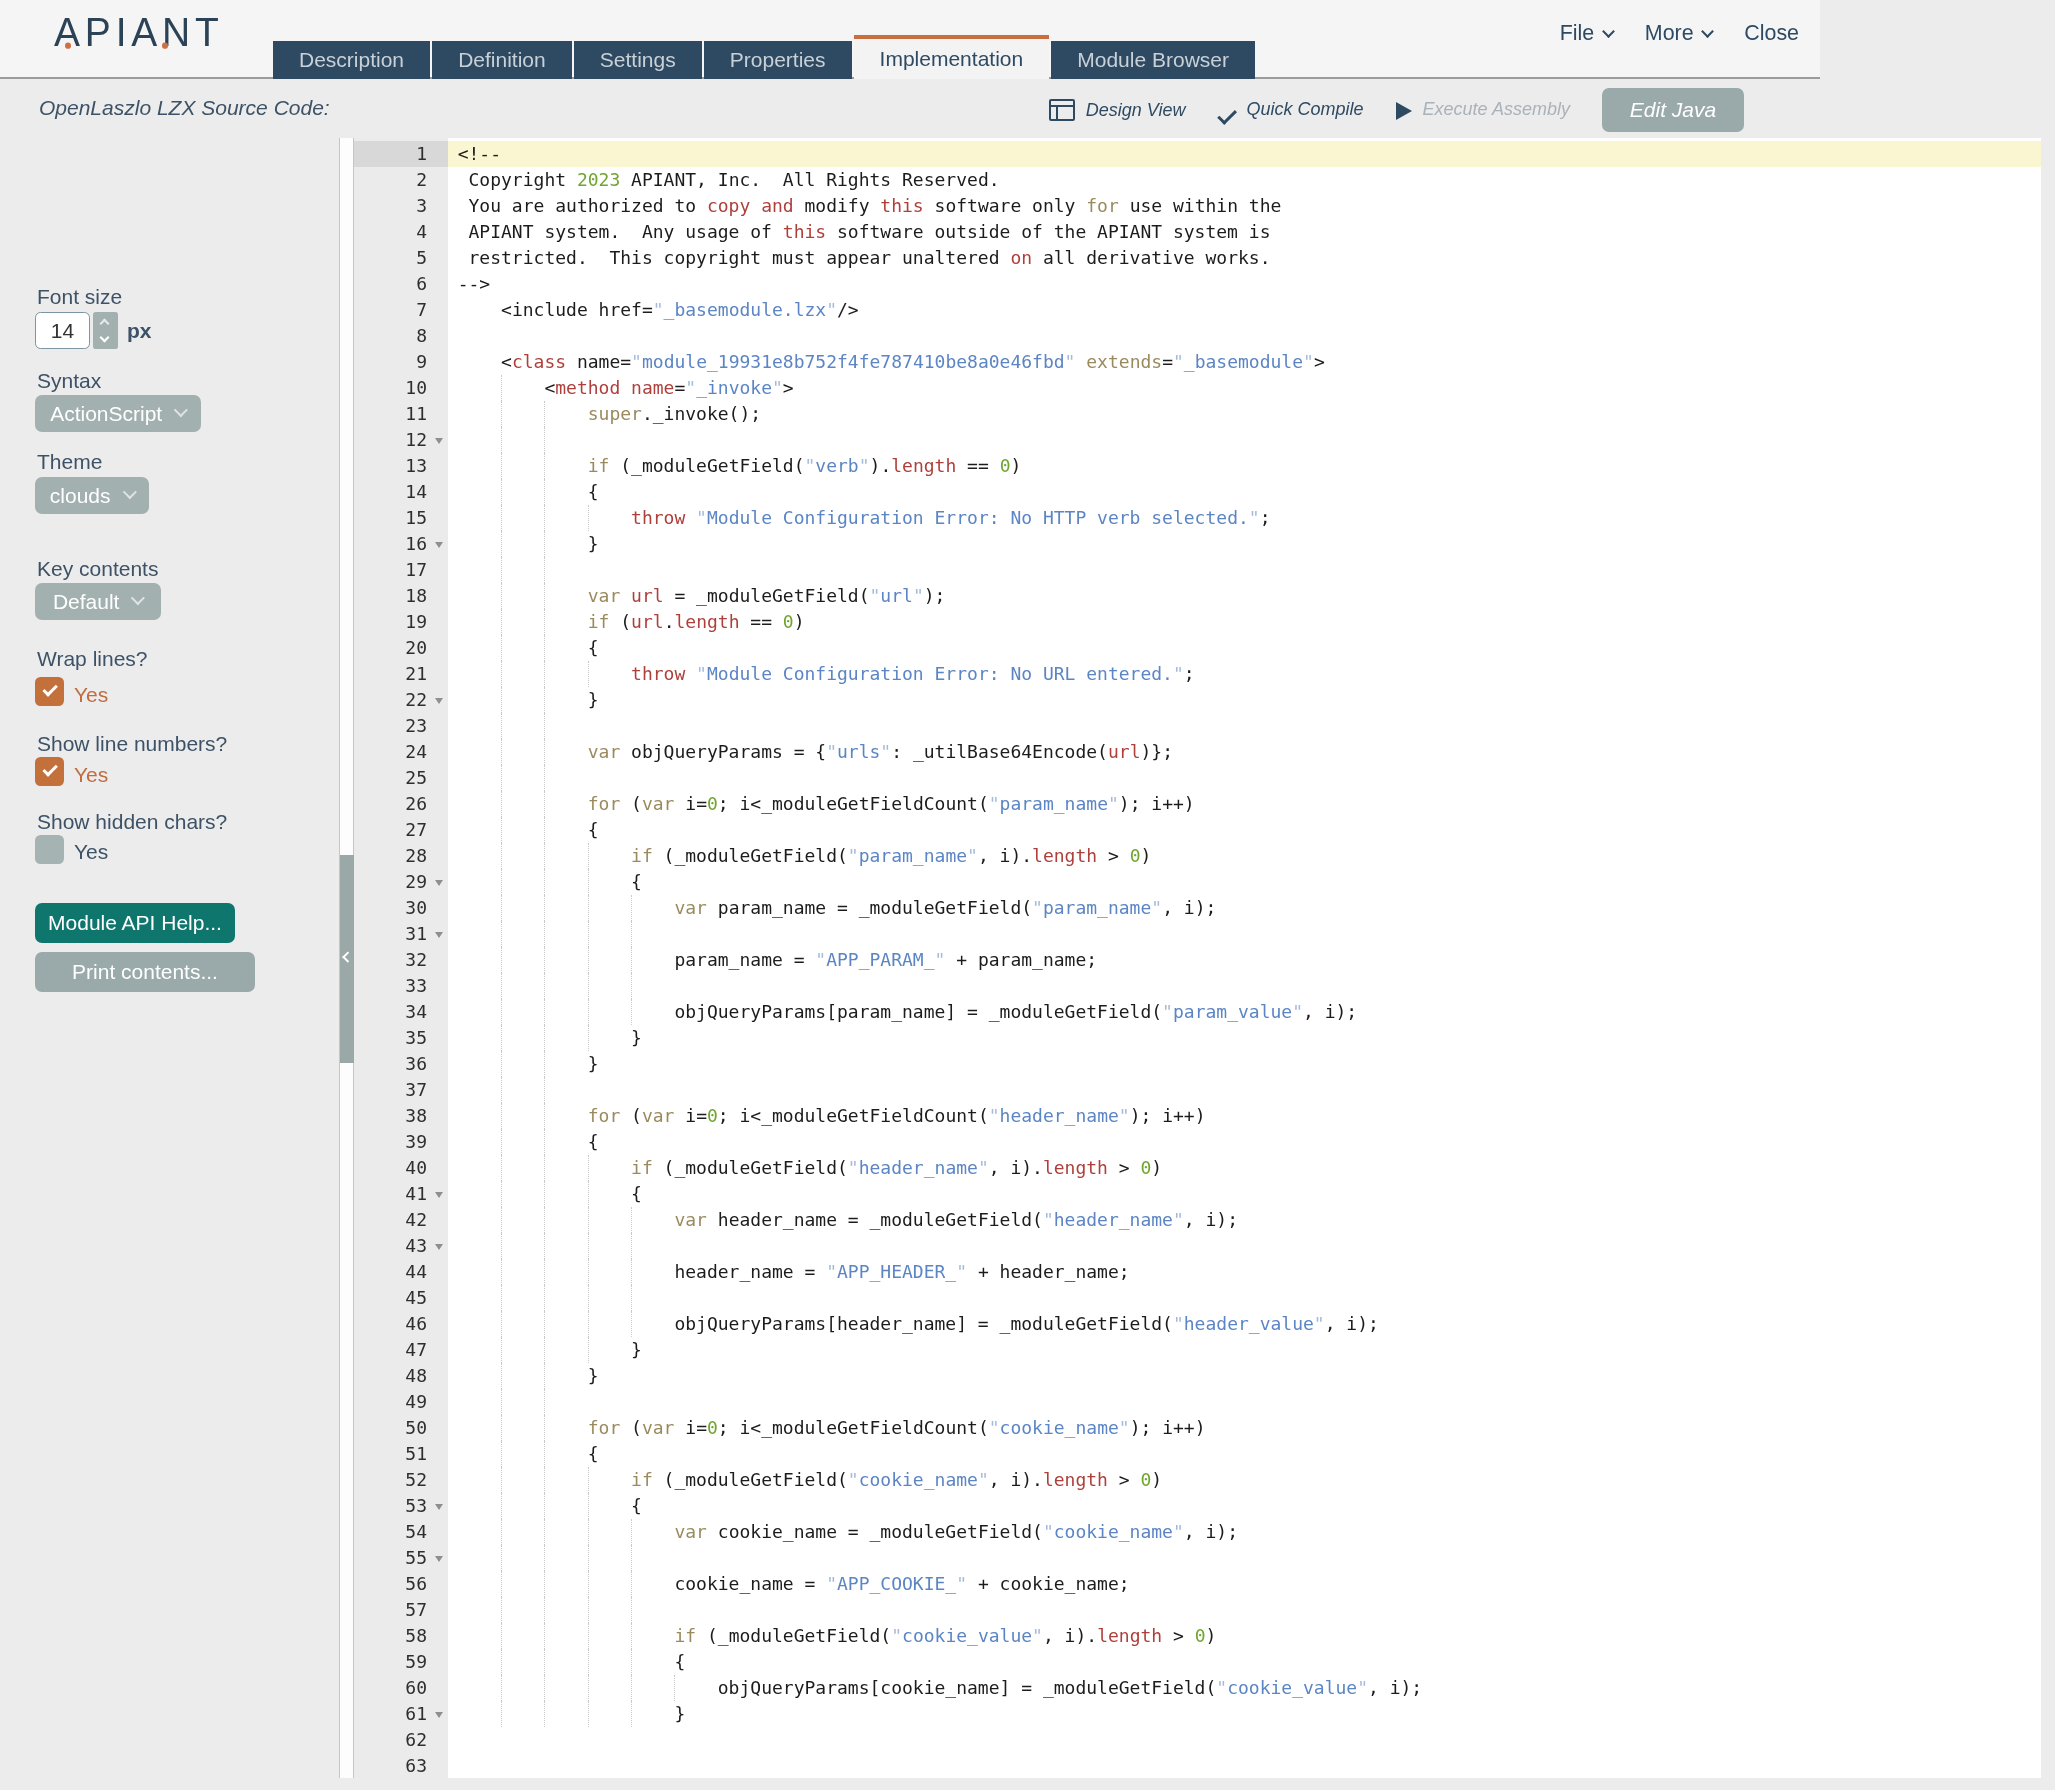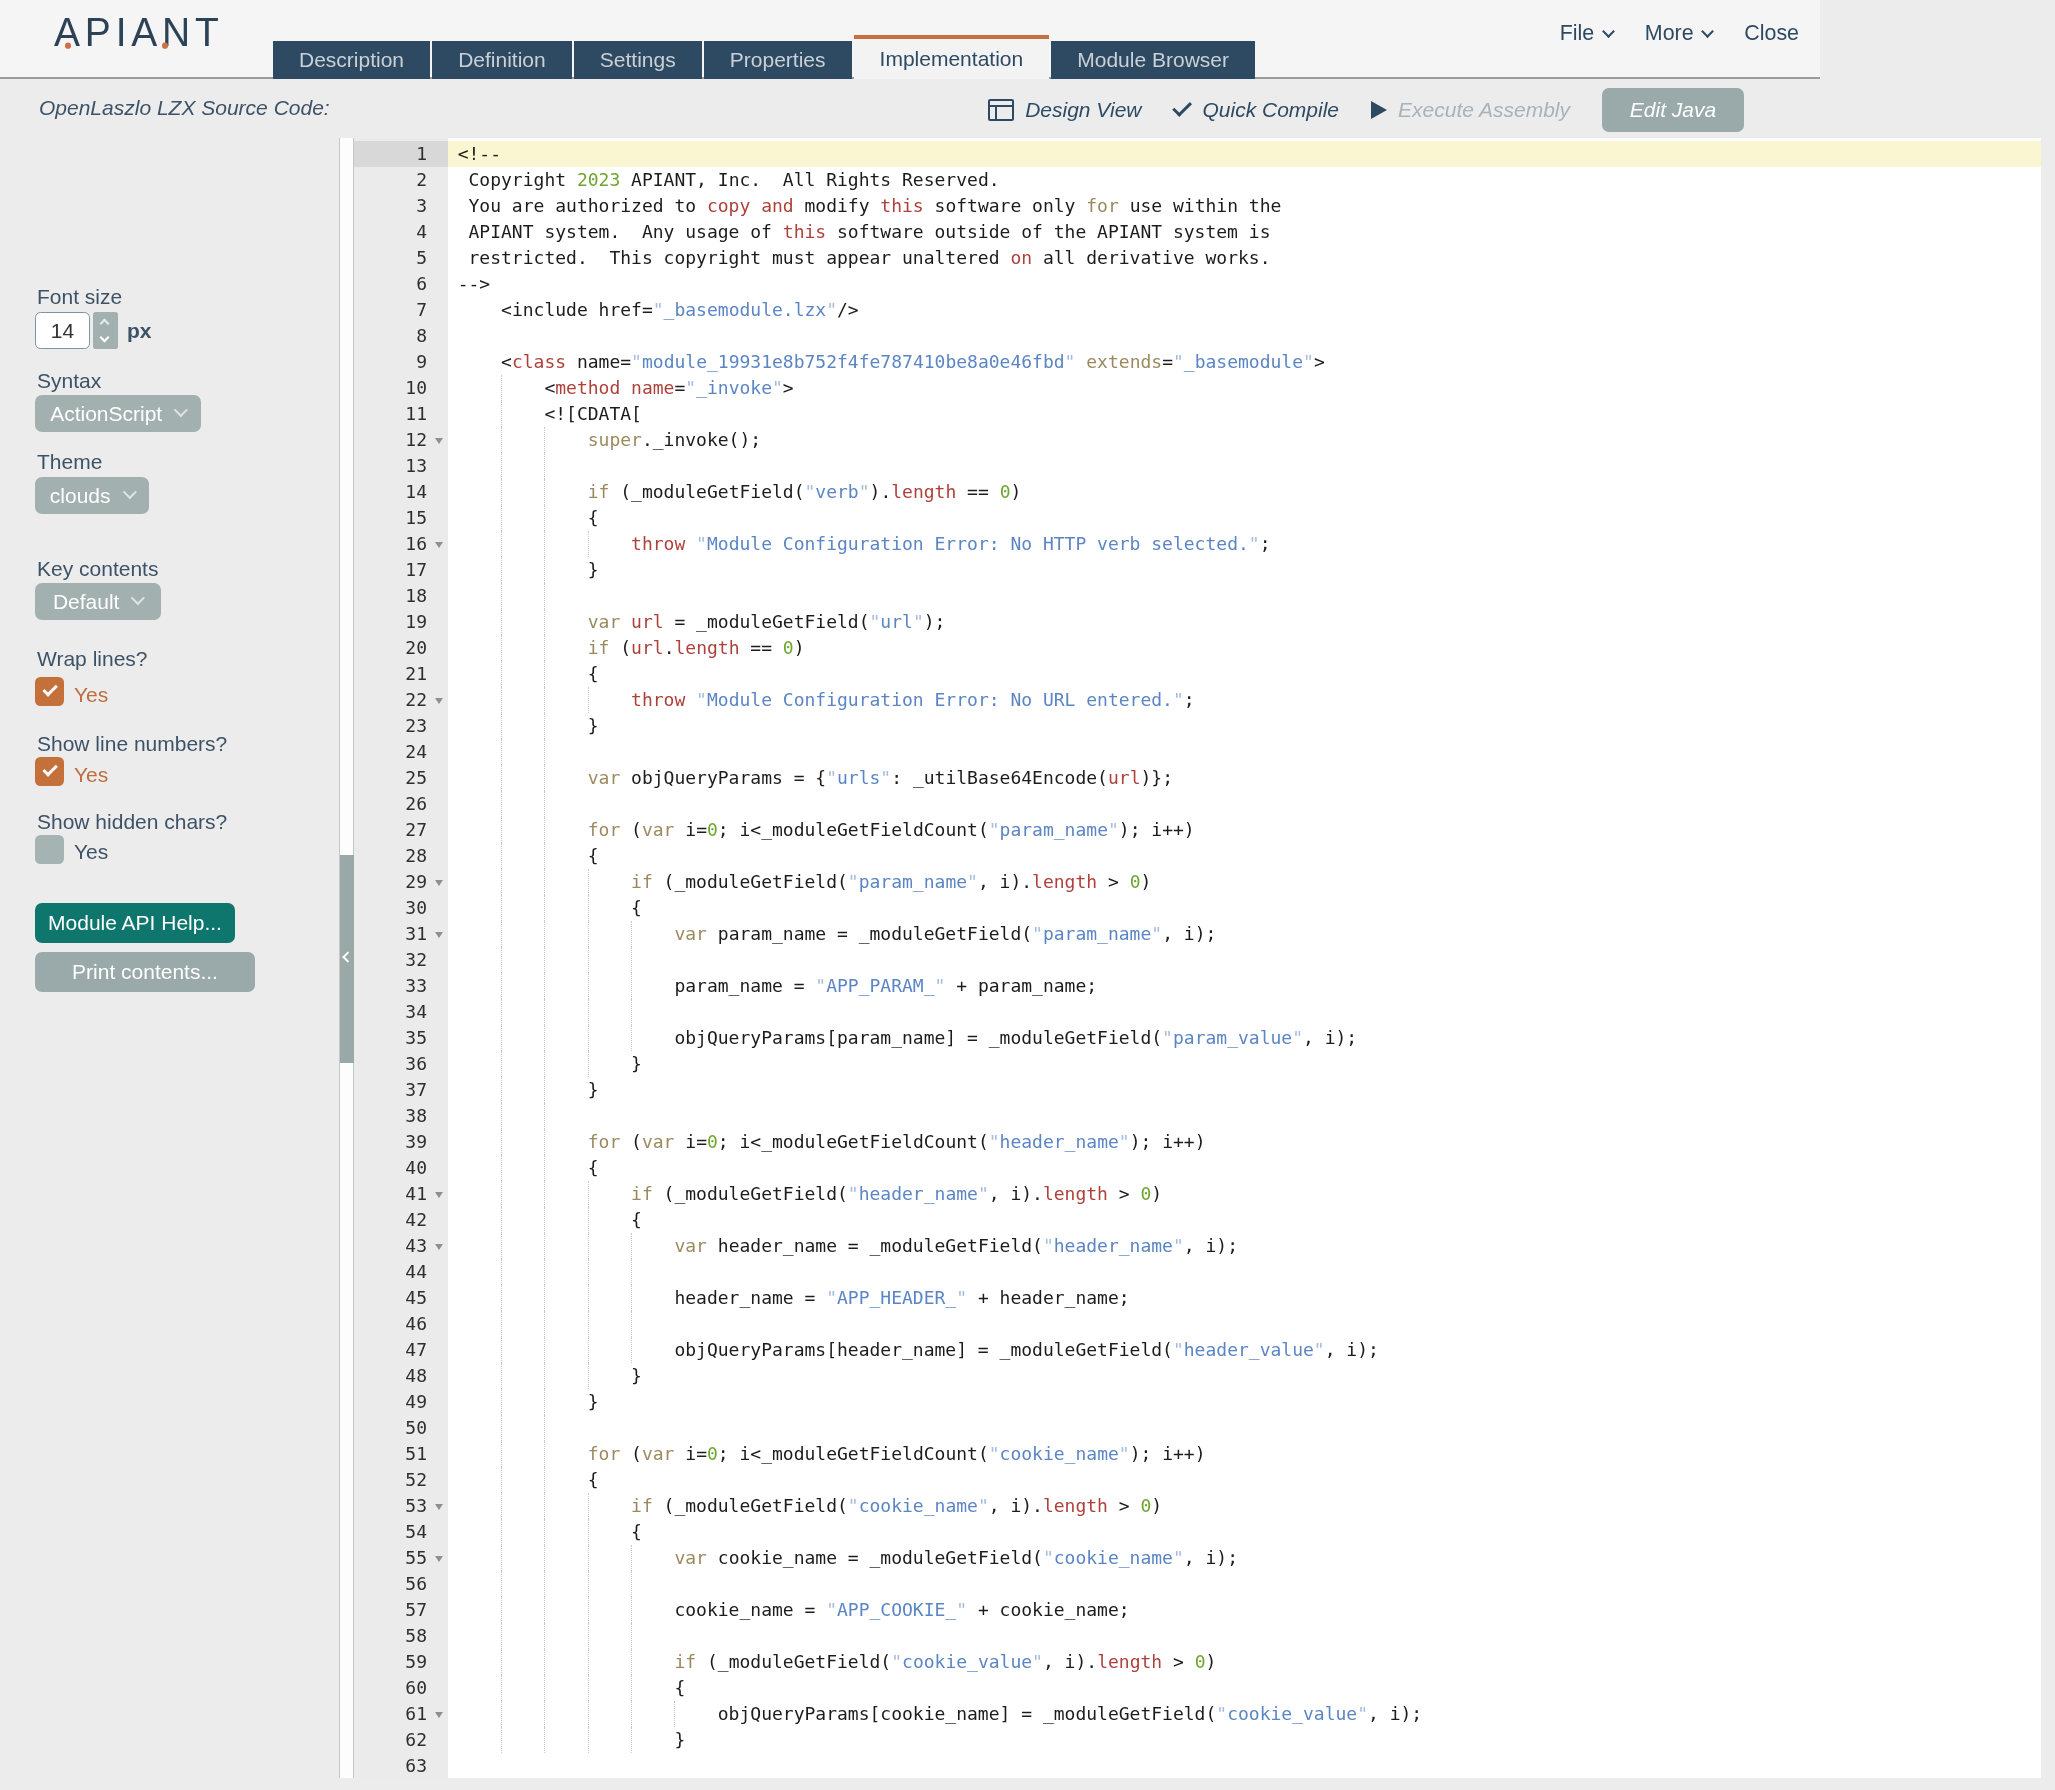--- a/index.html
+++ b/index.html
@@ -16,21 +16,21 @@
   .tab { background:#2e4a63; color:#c9d0d6; height:38px; line-height:38px; padding:0 26px; font-size:21px; cursor:default; }
   .tab.active { background:#f3f3f3; color:#2e4a63; height:44px; line-height:39px; border-top:4.8px solid #c76f3e; }
   .menu { position:absolute; right:21px; top:21px; display:flex; gap:32px; font-size:21.4px; color:#2e4a63; align-items:center; }
   .mi { display:flex; align-items:center; gap:9.7px; }
   .chev { display:inline-block; width:9px; height:9px; border-right:2.8px solid #2e4a63; border-bottom:2.8px solid #2e4a63; transform:rotate(45deg) translate(-1.4px,-1.4px); }
 
   
   .toolbar { position:absolute; top:81px; left:0; width:1762px; height:57px; background:#ececec;font-style:italic; }
   .tb-title { position:absolute; left:39px; top:15px; font-size:21px; color:#3d5266; }
   .tb-right { position:absolute; right:18px; top:0; height:100%; display:flex; align-items:center; gap:32px; }
-  .tb-item { display:flex; align-items:center; gap:11px; font-size:21px; color:#2e4a63; }
+  .tb-item { display:flex; align-items:flex-end; gap:11px; font-size:18px; color:#2e4a63; }
   .tb-item.disabled { color:#a9b2ba; }
   .win-icon { width:26px; height:22px; border:2.1px solid #2e4a63; border-radius:2.1px; position:relative; }
   .win-icon::before { content:""; position:absolute; left:0; right:0; top:4.1px; border-top:2.1px solid #2e4a63; }
   .win-icon::after { content:""; position:absolute; left:4.8px; top:4.1px; bottom:0; border-left:2.1px solid #2e4a63; }
   .check-icon { width:18px; height:9.7px; border-left:3.5px solid #2e4a63; border-bottom:3.5px solid #2e4a63; transform:rotate(-45deg); margin-top:-5.5px; }
   .play-icon { width:0; height:0; border-left:16.6px solid #2e4a63; border-top:9.7px solid transparent; border-bottom:9.7px solid transparent; }
   .btn-gray { background:#9aa9a9; border-radius:7px; color:#fff; display:flex; align-items:center; justify-content:center; font-size:21px; }
   .edit-java { width:142px; height:44px; }
 
   
@@ -251,21 +251,20 @@
       <div class="cl hl" style="padding-left: calc(0ch + 9.7px);"><span class="tok p">&lt;!--</span></div>
       <div class="cl" style="padding-left: calc(0ch + 9.7px);"><span class="tok p"> Copyright </span><span class="tok g">2023</span><span class="tok p"> APIANT, Inc.  All Rights Reserved.</span></div>
       <div class="cl" style="padding-left: calc(0ch + 9.7px);"><span class="tok p"> You are authorized to </span><span class="tok r">copy</span><span class="tok p"> </span><span class="tok r">and</span><span class="tok p"> modify </span><span class="tok r">this</span><span class="tok p"> software only </span><span class="tok k">for</span><span class="tok p"> use within the</span></div>
       <div class="cl" style="padding-left: calc(0ch + 9.7px);"><span class="tok p"> APIANT system.  Any usage of </span><span class="tok r">this</span><span class="tok p"> software outside of the APIANT system is</span></div>
       <div class="cl" style="padding-left: calc(0ch + 9.7px);"><span class="tok p"> restricted.  This copyright must appear unaltered </span><span class="tok r">on</span><span class="tok p"> all derivative works.</span></div>
       <div class="cl" style="padding-left: calc(0ch + 9.7px);"><span class="tok p">--&gt;</span></div>
       <div class="cl" style="padding-left: calc(4ch + 9.7px);"><span class="tok p">&lt;include href=</span><span class="tok q">"</span><span class="tok s">_basemodule.lzx</span><span class="tok q">"</span><span class="tok p">/&gt;</span></div>
       <div class="cl" style="padding-left: calc(4ch + 9.7px);"></div>
       <div class="cl" style="padding-left: calc(4ch + 9.7px);"><span class="tok p">&lt;</span><span class="tok r">class</span><span class="tok p"> name=</span><span class="tok q">"</span><span class="tok s">module_19931e8b752f4fe787410be8a0e46fbd</span><span class="tok q">"</span><span class="tok p"> </span><span class="tok k">extends</span><span class="tok p">=</span><span class="tok q">"</span><span class="tok s">_basemodule</span><span class="tok q">"</span><span class="tok p">&gt;</span></div>
       <div class="cl" style="padding-left: calc(8ch + 9.7px);"><span class="guide" style="left: calc(4ch + 9.7px);"></span><span class="tok p">&lt;</span><span class="tok r">method</span><span class="tok p"> </span><span class="tok r">name</span><span class="tok p">=</span><span class="tok q">"</span><span class="tok s">_invoke</span><span class="tok q">"</span><span class="tok p">&gt;</span></div>
-      <div class="cl" style="padding-left: calc(8ch + 9.7px);"><span class="guide" style="left: calc(4ch + 9.7px);"></span><span class="tok p">&lt;![CDATA[</span></div>
       <div class="cl" style="padding-left: calc(12ch + 9.7px);"><span class="guide" style="left: calc(4ch + 9.7px);"></span><span class="guide" style="left: calc(8ch + 9.7px);"></span><span class="tok k">super</span><span class="tok p">._invoke();</span></div>
       <div class="cl" style="padding-left: calc(12ch + 9.7px);"><span class="guide" style="left: calc(4ch + 9.7px);"></span><span class="guide" style="left: calc(8ch + 9.7px);"></span></div>
       <div class="cl" style="padding-left: calc(12ch + 9.7px);"><span class="guide" style="left: calc(4ch + 9.7px);"></span><span class="guide" style="left: calc(8ch + 9.7px);"></span><span class="tok k">if</span><span class="tok p"> (_moduleGetField(</span><span class="tok q">"</span><span class="tok s">verb</span><span class="tok q">"</span><span class="tok p">).</span><span class="tok r">length</span><span class="tok p"> == </span><span class="tok g">0</span><span class="tok p">)</span></div>
       <div class="cl" style="padding-left: calc(12ch + 9.7px);"><span class="guide" style="left: calc(4ch + 9.7px);"></span><span class="guide" style="left: calc(8ch + 9.7px);"></span><span class="tok p">{</span></div>
       <div class="cl" style="padding-left: calc(16ch + 9.7px);"><span class="guide" style="left: calc(4ch + 9.7px);"></span><span class="guide" style="left: calc(8ch + 9.7px);"></span><span class="guide" style="left: calc(12ch + 9.7px);"></span><span class="tok r">throw</span><span class="tok p"> </span><span class="tok q">"</span><span class="tok s">Module Configuration Error: No HTTP verb selected.</span><span class="tok q">"</span><span class="tok p">;</span></div>
       <div class="cl" style="padding-left: calc(12ch + 9.7px);"><span class="guide" style="left: calc(4ch + 9.7px);"></span><span class="guide" style="left: calc(8ch + 9.7px);"></span><span class="tok p">}</span></div>
       <div class="cl" style="padding-left: calc(12ch + 9.7px);"><span class="guide" style="left: calc(4ch + 9.7px);"></span><span class="guide" style="left: calc(8ch + 9.7px);"></span></div>
       <div class="cl" style="padding-left: calc(12ch + 9.7px);"><span class="guide" style="left: calc(4ch + 9.7px);"></span><span class="guide" style="left: calc(8ch + 9.7px);"></span><span class="tok k">var</span><span class="tok p"> </span><span class="tok r">url</span><span class="tok p"> = _moduleGetField(</span><span class="tok q">"</span><span class="tok s">url</span><span class="tok q">"</span><span class="tok p">);</span></div>
       <div class="cl" style="padding-left: calc(12ch + 9.7px);"><span class="guide" style="left: calc(4ch + 9.7px);"></span><span class="guide" style="left: calc(8ch + 9.7px);"></span><span class="tok k">if</span><span class="tok p"> (</span><span class="tok r">url</span><span class="tok p">.</span><span class="tok r">length</span><span class="tok p"> == </span><span class="tok g">0</span><span class="tok p">)</span></div>
       <div class="cl" style="padding-left: calc(12ch + 9.7px);"><span class="guide" style="left: calc(4ch + 9.7px);"></span><span class="guide" style="left: calc(8ch + 9.7px);"></span><span class="tok p">{</span></div>

